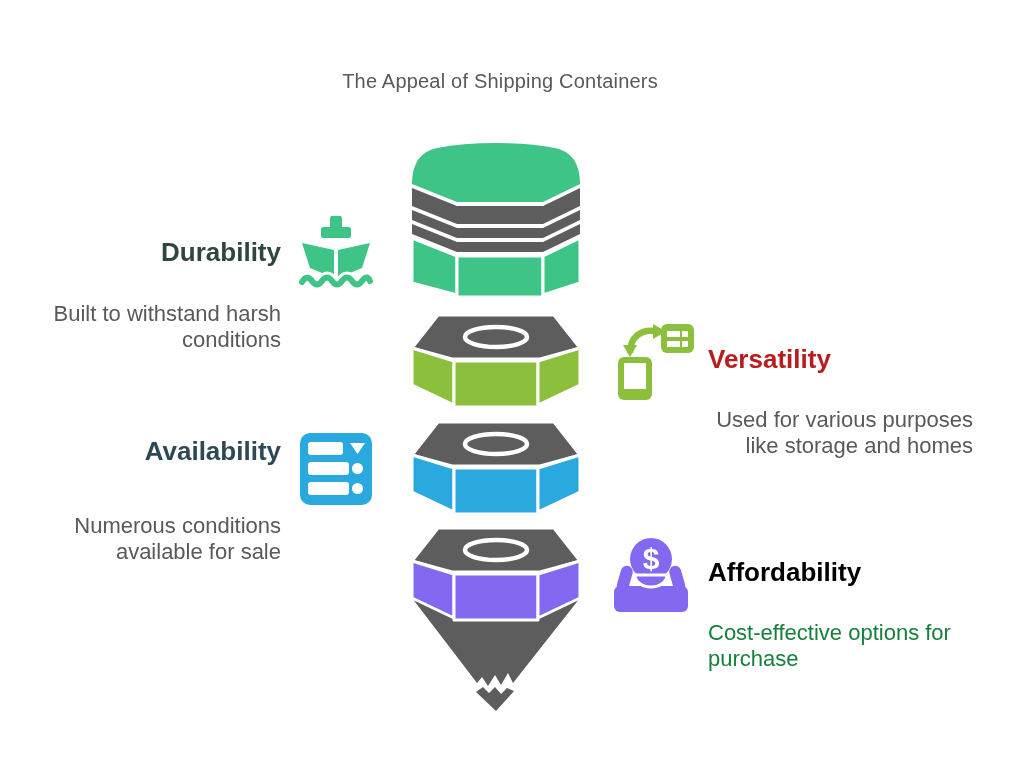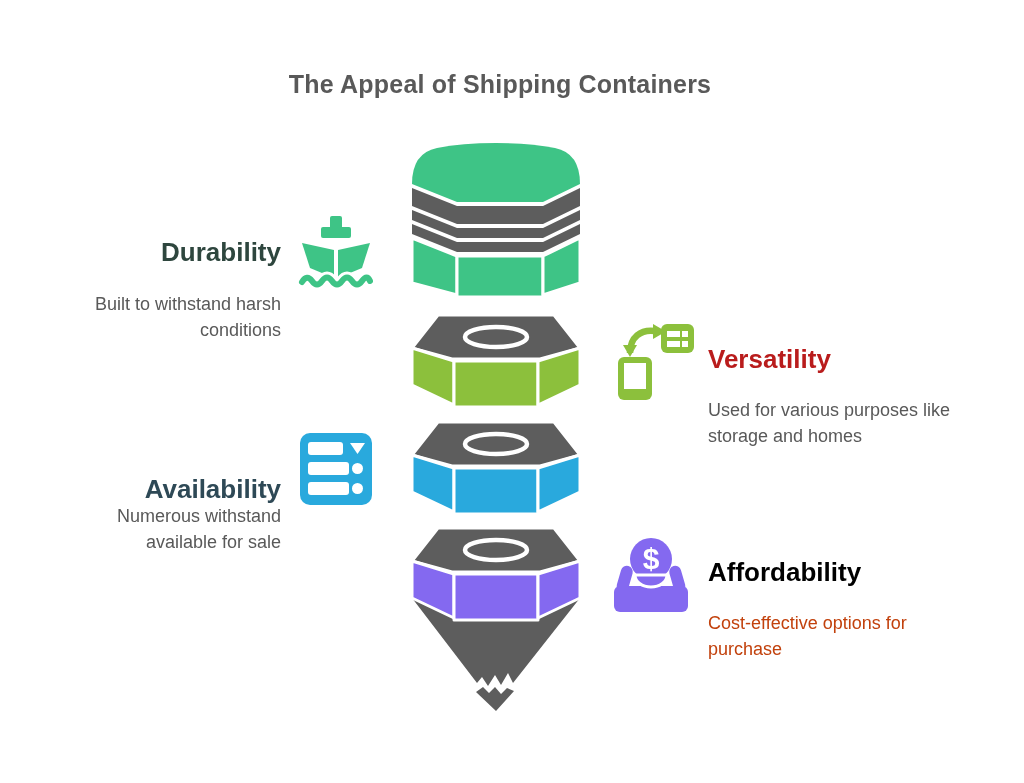--- a/index.html
+++ b/index.html
@@ -3,24 +3,24 @@
 <meta charset="utf-8">
 <style>
   html,body{margin:0;padding:0;}
   body{
     width:1024px;height:783px;background:#ffffff;position:relative;
     overflow:hidden;font-family:"Liberation Sans",sans-serif;
   }
   .abs{position:absolute;}
   .title{
     top:70px;left:0;width:1000px;text-align:center;
-    font-size:25px;font-weight:700;letter-spacing:.2px;
+    font-size:20px;font-weight:400;letter-spacing:.2px;
   }
   .heading{font-size:26px;font-weight:700;white-space:nowrap;}
-  .desc{font-size:18px;line-height:26px;}
+  .desc{font-size:22px;line-height:26px;margin-top:10px;}
   .right-block{text-align:right;}
   .left-block{text-align:left;}
   svg{display:block;overflow:visible;}
   svg text{font-family:"Liberation Sans",sans-serif;}
 </style>
 </head>
 <body>
 
 <div class="abs title" style="color: rgb(89, 89, 89);">The Appeal of Shipping Containers</div>
 
@@ -92,56 +92,56 @@
     <rect x="29" y="0" width="12" height="18" rx="2"></rect>
     <rect x="20" y="11" width="30" height="11" rx="2"></rect>
     <path d="M1,27 L33,34 L33,62 L9,52 Z"></path>
     <path d="M69,27 L37,34 L37,62 L61,52 Z"></path>
   </g>
   <path d="M1,66 Q6,58 11,65 T21,65 T31,65 T41,65 T51,65 T61,65 T69,65" fill="none" stroke="#ffffff" stroke-width="12" stroke-linecap="round"></path>
   <path d="M1,66 Q6,58 11,65 T21,65 T31,65 T41,65 T51,65 T61,65 T69,65" fill="none" stroke-width="6" stroke-linecap="round" stroke-linejoin="round" stroke="#3EC486"></path>
 </svg>
 
 <div class="abs heading left-block" style="left: 708px; top: 344px; color: #b91c1c;">Versatility</div>
-<div class="abs desc left-block" style="left: 708px; top: 397px; width: 265px; color: rgb(89, 89, 89);">Used for various purposes like storage and homes</div>
+<div class="abs desc left-block" style="left: 708px; top: 397px; width: 265px; color: rgb(89, 89, 89); text-align: right;">Used for various purposes like storage and homes</div>
 
 <svg class="abs" style="left:616px;top:322px;" width="78" height="80" viewBox="0 0 78 80">
   <g fill="#8CC03C">
     <rect x="45" y="2" width="33" height="29" rx="6"></rect>
     <rect x="2" y="35" width="34" height="43" rx="6"></rect>
     <path d="M14,31 C14,15 25,7 39,9" fill="none" stroke-width="6.5" stroke="#8CC03C"></path>
     <polygon points="37,2 50,9.5 37,17"></polygon>
     <polygon points="7,23 21,23 14,35"></polygon>
   </g>
   <g fill="#ffffff">
     <rect x="51" y="9" width="13" height="6"></rect>
     <rect x="66" y="9" width="6" height="6"></rect>
     <rect x="51" y="19" width="13" height="6"></rect>
     <rect x="66" y="19" width="6" height="6"></rect>
     <rect x="8" y="41" width="22" height="26"></rect>
   </g>
 </svg>
 
-<div class="abs heading right-block" style="right: 743px; top: 474px; color: rgb(46, 73, 86);">Availability</div>
-<div class="abs desc right-block" style="right: 743px; top: 503px; width: 215px; color: rgb(89, 89, 89);">Numerous withstand available for sale</div>
+<div class="abs heading right-block" style="right: 743px; top: 436px; color: rgb(46, 73, 86);">Availability</div>
+<div class="abs desc right-block" style="right: 743px; top: 503px; width: 215px; color: rgb(89, 89, 89);">Numerous conditions available for sale</div>
 
 <svg class="abs" style="left:300px;top:433px;" width="72" height="72" viewBox="0 0 72 72">
   <rect x="0" y="0" width="72" height="72" rx="10" fill="#29A9DD"></rect>
   <g fill="#ffffff">
     <rect x="8" y="9" width="35" height="13" rx="3"></rect>
     <polygon points="50,10 65,10 57.5,21"></polygon>
     <rect x="8" y="29" width="41" height="13" rx="3"></rect>
     <circle cx="57.5" cy="35.5" r="5.5"></circle>
     <rect x="8" y="49" width="41" height="13" rx="3"></rect>
     <circle cx="57.5" cy="55.5" r="5.5"></circle>
   </g>
 </svg>
 
 <div class="abs heading left-block" style="left: 708px; top: 557px; color: #000000;">Affordability</div>
-<div class="abs desc left-block" style="left: 708px; top: 610px; width: 258px; color: #c2410c;">Cost-effective options for purchase</div>
+<div class="abs desc left-block" style="left: 708px; top: 610px; width: 258px; color: #15803d;">Cost-effective options for purchase</div>
 
 <svg class="abs" style="left:612px;top:534px;" width="78" height="78" viewBox="0 0 78 78">
   <g fill="#8469F0">
     <rect x="3" y="31" width="12" height="27" rx="6" transform="rotate(16 9 58)"></rect>
     <rect x="63" y="31" width="12" height="27" rx="6" transform="rotate(-16 69 58)"></rect>
     <rect x="2" y="52" width="74" height="26" rx="6"></rect>
     <circle cx="39" cy="25" r="21"></circle>
     <path d="M23,41 A16,12 0 0 0 55,41 Z" stroke="#ffffff" stroke-width="3"></path>
   </g>
   <text x="39" y="35" text-anchor="middle" font-size="30" font-weight="bold" fill="#ffffff">$</text>

